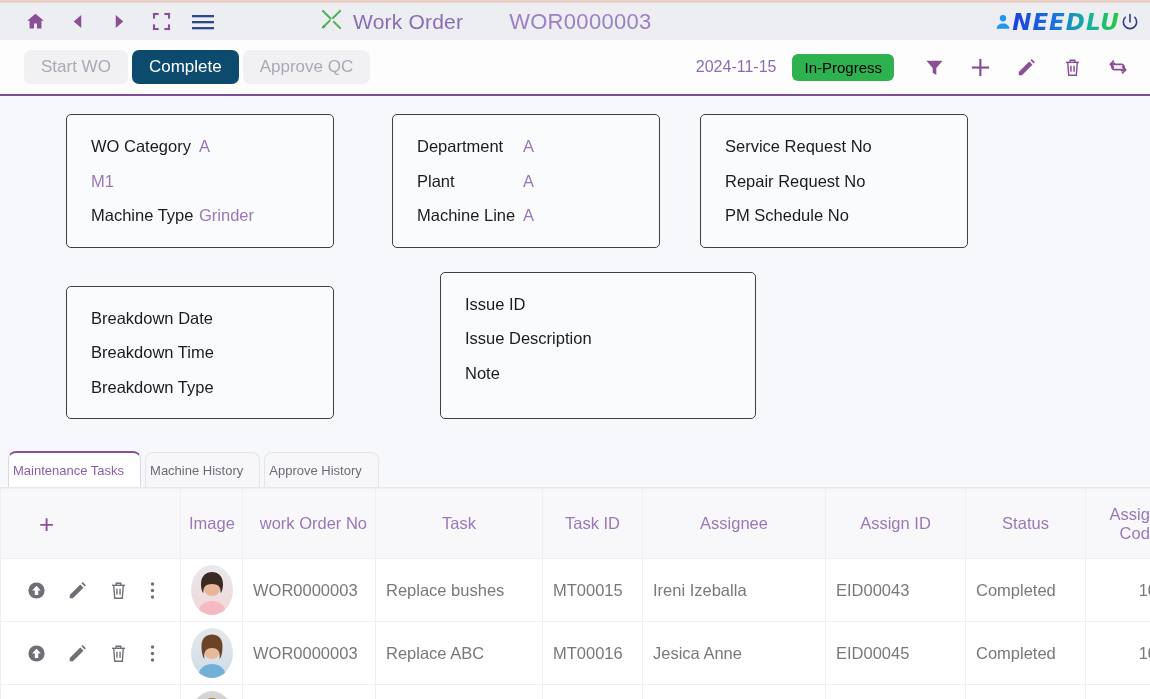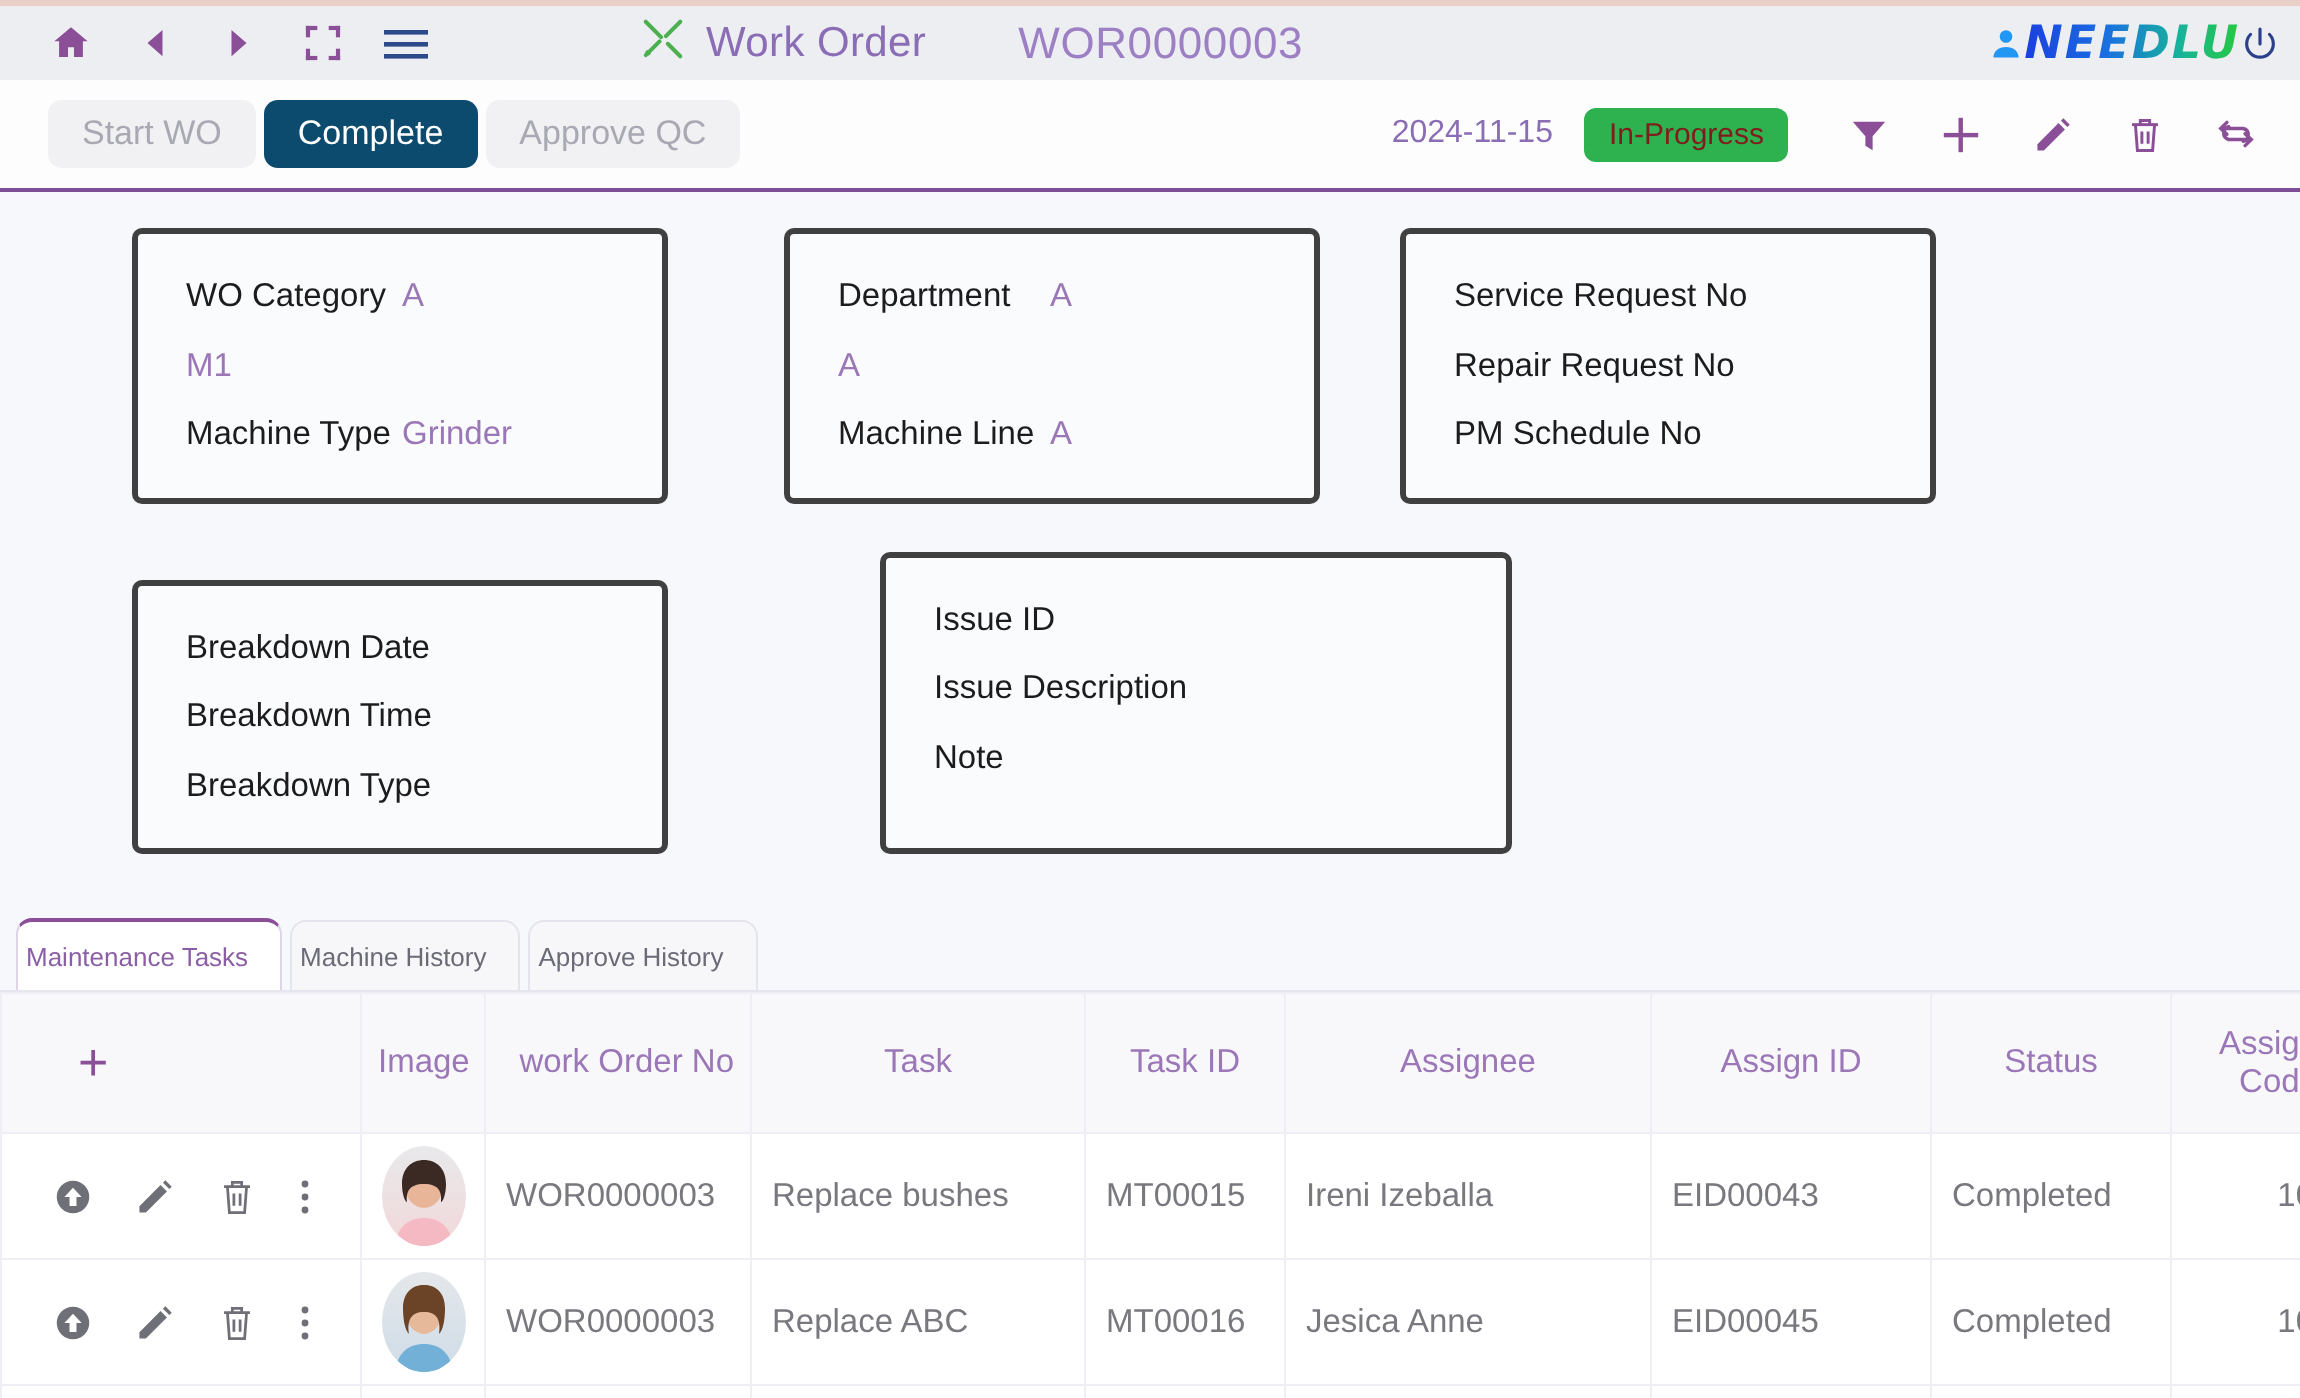--- a/index.html
+++ b/index.html
@@ -61,34 +61,34 @@
   .wf-btn {
     font-size: 17px; padding: 7px 17px; border-radius: 7px;
     background: #f1f1f4; color: #a9a9b4; border: none;
     font-family: "Liberation Sans", sans-serif; cursor: pointer;
   }
   .wf-btn.active { background: #0c4a6e; color: #ffffff; }
 
   .ab-right { margin-left: auto; display: flex; align-items: center; gap: 6px; }
   .ab-date { font-size: 16px; color: #8b6db5; margin-right: 10px; }
   .badge {
-    background: #2eb14f; color: #7f1d1d; font-size: 15px;
+    background: #2eb14f; color: #000000; font-size: 15px;
     padding: 5px 12px; border-radius: 6px; margin-right: 14px;
   }
   .ab-icon {
     width: 40px; height: 34px; display: flex;
     align-items: center; justify-content: center; color: #8a4f96;
     cursor: pointer;
   }
 
   
   .cards-area { padding: 18px 0 0 0; }
   .card-row { display: flex; }
   .card {
-    border: 3px solid #404040; border-radius: 5px;
+    border: 1px solid #404040; border-radius: 5px;
     background: #fafbfd; padding: 14px 18px 14px 24px;
   }
   .card .line {
     display: flex; font-size: 16.5px; line-height: 34.5px; white-space: nowrap;
   }
   .card .lbl { color: #1c1c1c; }
   .card .val { color: #9b77b8; }
 
   #card1 { width: 268px; margin-left: 66px; }
   #card1 .lbl { width: 108px; }
@@ -277,20 +277,21 @@
           <span class="lbl">Machine Type</span>
           <span class="val">Grinder</span>
         </div>
     </div>
     <div class="card" id="card2">
       <div class="line">
           <span class="lbl">Department</span>
           <span class="val">A</span>
         </div>
       <div class="line">
+          <span class="lbl">Plant</span>
           <span class="val">A</span>
         </div>
       <div class="line">
           <span class="lbl">Machine Line</span>
           <span class="val">A</span>
         </div>
     </div>
     <div class="card" id="card3">
       <div class="line">
           <span class="lbl">Service Request No</span>

